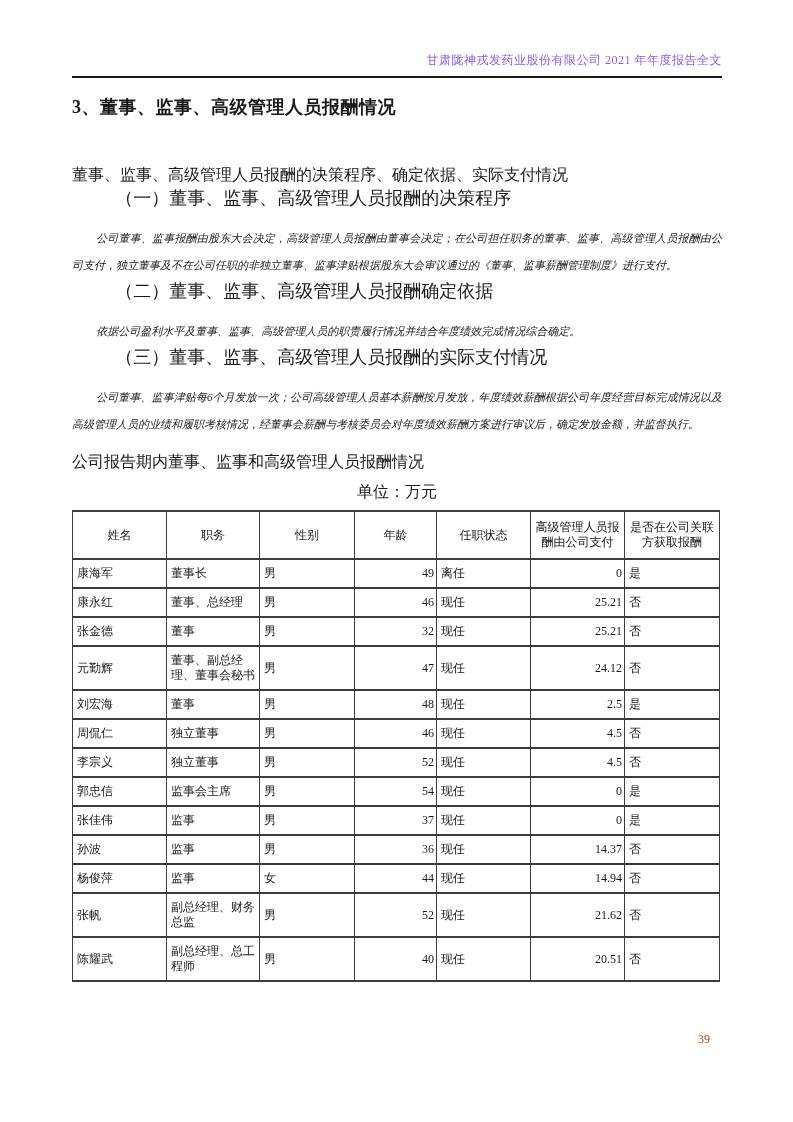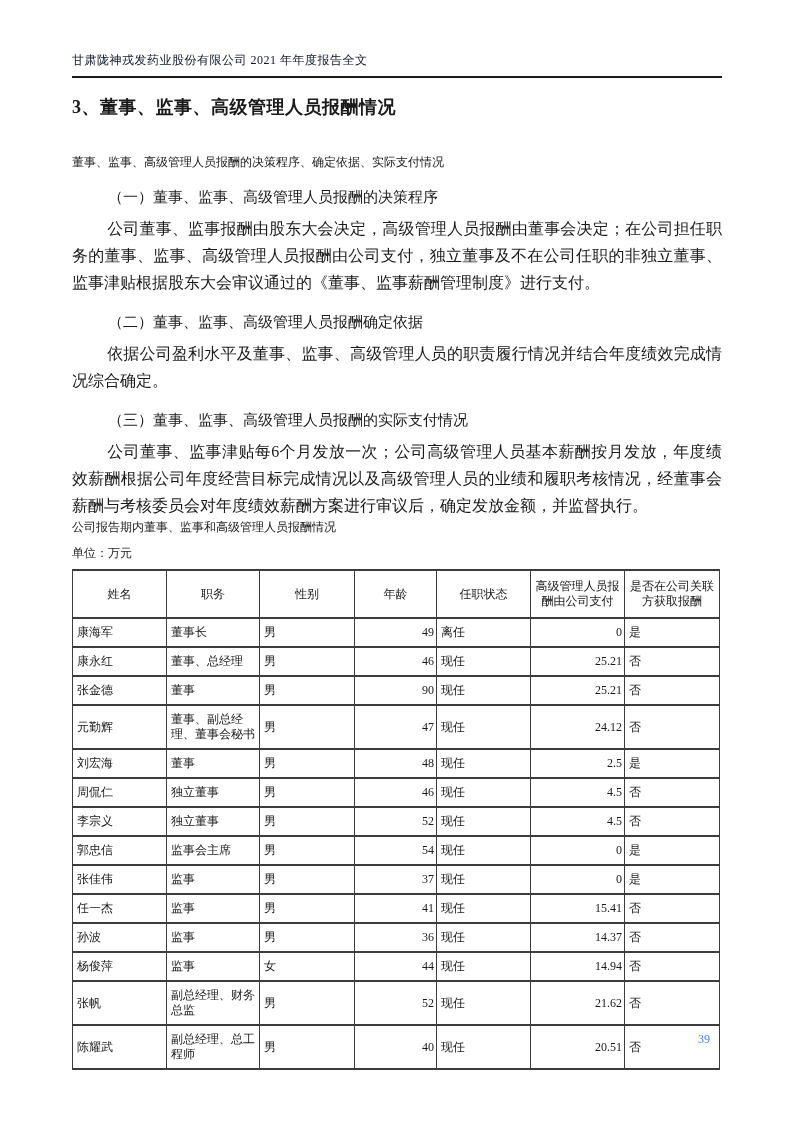--- a/index.html
+++ b/index.html
@@ -8,60 +8,61 @@
     width:793px;height:1122px;
     background:#ffffff;
     font-family:"Liberation Serif","DejaVu Serif",serif;
     color:#1a1a1a;
     margin:0 auto;
     overflow:hidden;
   }
   .content{position:absolute;left:72px;top:0;width:650px;}
   .doc-header{
     padding-top:52px;
-    text-align:left;
+    text-align:right;
     font-size:12px;
     letter-spacing:0.5px;
-    color:#0f172a;
+    color:#8b5cf6;
   }
   .header-rule{
     border:none;
     border-top:2px solid #1a1a1a;
     margin:7px 0 0 0;
   }
   .sec-title{
     font-size:18px;
     font-weight:bold;
     margin:17px 0 0 0;
     letter-spacing:0.5px;
   }
   p{margin:0;}
   .intro{
-    font-size:12px;
-    margin-top:35px;
+    font-size:16px;
+    margin-top:46px;
   }
   .subhead{
-    font-size:15px;
+    font-size:18px;
     text-indent:2.4em;
-    margin-top:17px;
     font-family:Liberation Serif, serif;
   }
   .body-para{
-    font-size:16px;
+    font-size:11px;
     line-height:27px;
     text-indent:2.2em;
     text-align:justify;
-    margin-top:8px;
+    margin-top:15px;
+    font-style:italic;
   }
   .caption{
-    font-size:12px;
+    font-size:16px;
+    margin-top:14px;
   }
   .unit{
-    font-size:12px;
-    text-align:left;
+    font-size:16px;
+    text-align:center;
     margin-top:9px;
   }
   table.comp{
     border-collapse:collapse;
     table-layout:fixed;
     width:611px;
     margin-top:7px;
     font-size:12px;
   }
   table.comp th, table.comp td{
@@ -78,21 +79,21 @@
     vertical-align:middle;
     height:34px;
   }
   table.comp td{vertical-align:middle;text-align:left;}
   table.comp td.num{text-align:right;padding-right:2px;padding-left:2px;}
   .page-num{
     position:absolute;
     top:1032px;
     right:83px;
     font-size:12px;
-    color:#3b82f6;
+    color:#c2410c;
   }
 </style>
 </head>
 <body>
 
 <div class="page">
   <div class="content">
 
     <div class="doc-header">
       <span>甘肃陇神戎发药业股份有限公司 2021 年年度报告全文</span>
@@ -152,21 +153,21 @@
             <td>男</td>
             <td class="num">46</td>
             <td>现任</td>
             <td class="num">25.21</td>
             <td>否</td>
           </tr>
           <tr>
             <td>张金德</td>
             <td>董事</td>
             <td>男</td>
-            <td class="num">90</td>
+            <td class="num">32</td>
             <td>现任</td>
             <td class="num">25.21</td>
             <td>否</td>
           </tr>
           <tr>
             <td>元勤辉</td>
             <td>董事、副总经理、董事会秘书</td>
             <td>男</td>
             <td class="num">47</td>
             <td>现任</td>
@@ -210,29 +211,20 @@
             <td>是</td>
           </tr>
           <tr>
             <td>张佳伟</td>
             <td>监事</td>
             <td>男</td>
             <td class="num">37</td>
             <td>现任</td>
             <td class="num">0</td>
             <td>是</td>
-          </tr>
-          <tr>
-            <td>任一杰</td>
-            <td>监事</td>
-            <td>男</td>
-            <td class="num">41</td>
-            <td>现任</td>
-            <td class="num">15.41</td>
-            <td>否</td>
           </tr>
           <tr>
             <td>孙波</td>
             <td>监事</td>
             <td>男</td>
             <td class="num">36</td>
             <td>现任</td>
             <td class="num">14.37</td>
             <td>否</td>
           </tr>

